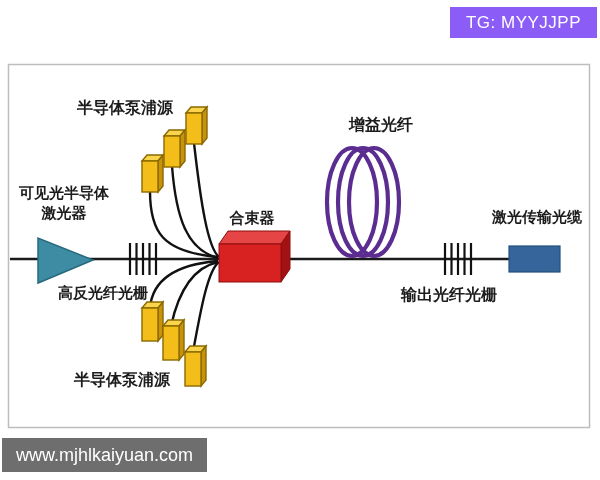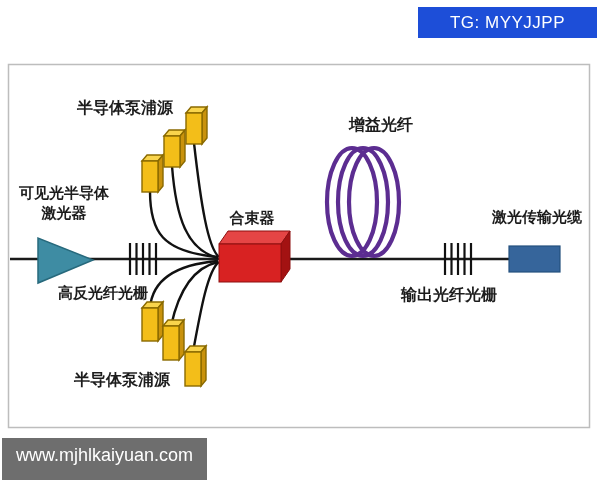--- a/index.html
+++ b/index.html
@@ -3,25 +3,25 @@
 <meta charset="utf-8">
 <style>
   html,body{margin:0;padding:0;}
   body{
     width:600px;height:480px;position:relative;overflow:hidden;
     background:#ffffff;
     font-family:"Liberation Sans","DejaVu Sans",sans-serif;
   }
   .badge{
     position:absolute;top:7px;right:3px;height:31px;line-height:31px;
-    background:#1d4ed8;color:#ffffff;font-size:17px;letter-spacing:0.5px;
-    padding:0 32px;
+    background:#8b5cf6;color:#ffffff;font-size:17px;letter-spacing:0.5px;
+    padding:0 16px;
   }
   .watermark{
-    position:absolute;left:2px;top:438px;height:42px;line-height:34px;
+    position:absolute;left:2px;top:438px;height:34px;line-height:34px;
     background:#6e6e6e;color:#ffffff;font-size:18px;
     padding:0 14px;
   }
   svg{position:absolute;left:0;top:0;}
   .diagram-label{
     font-family:"Liberation Sans","DejaVu Sans",sans-serif;
     font-weight:bold;fill:#1c1c1c;
   }
 </style>
 </head>

